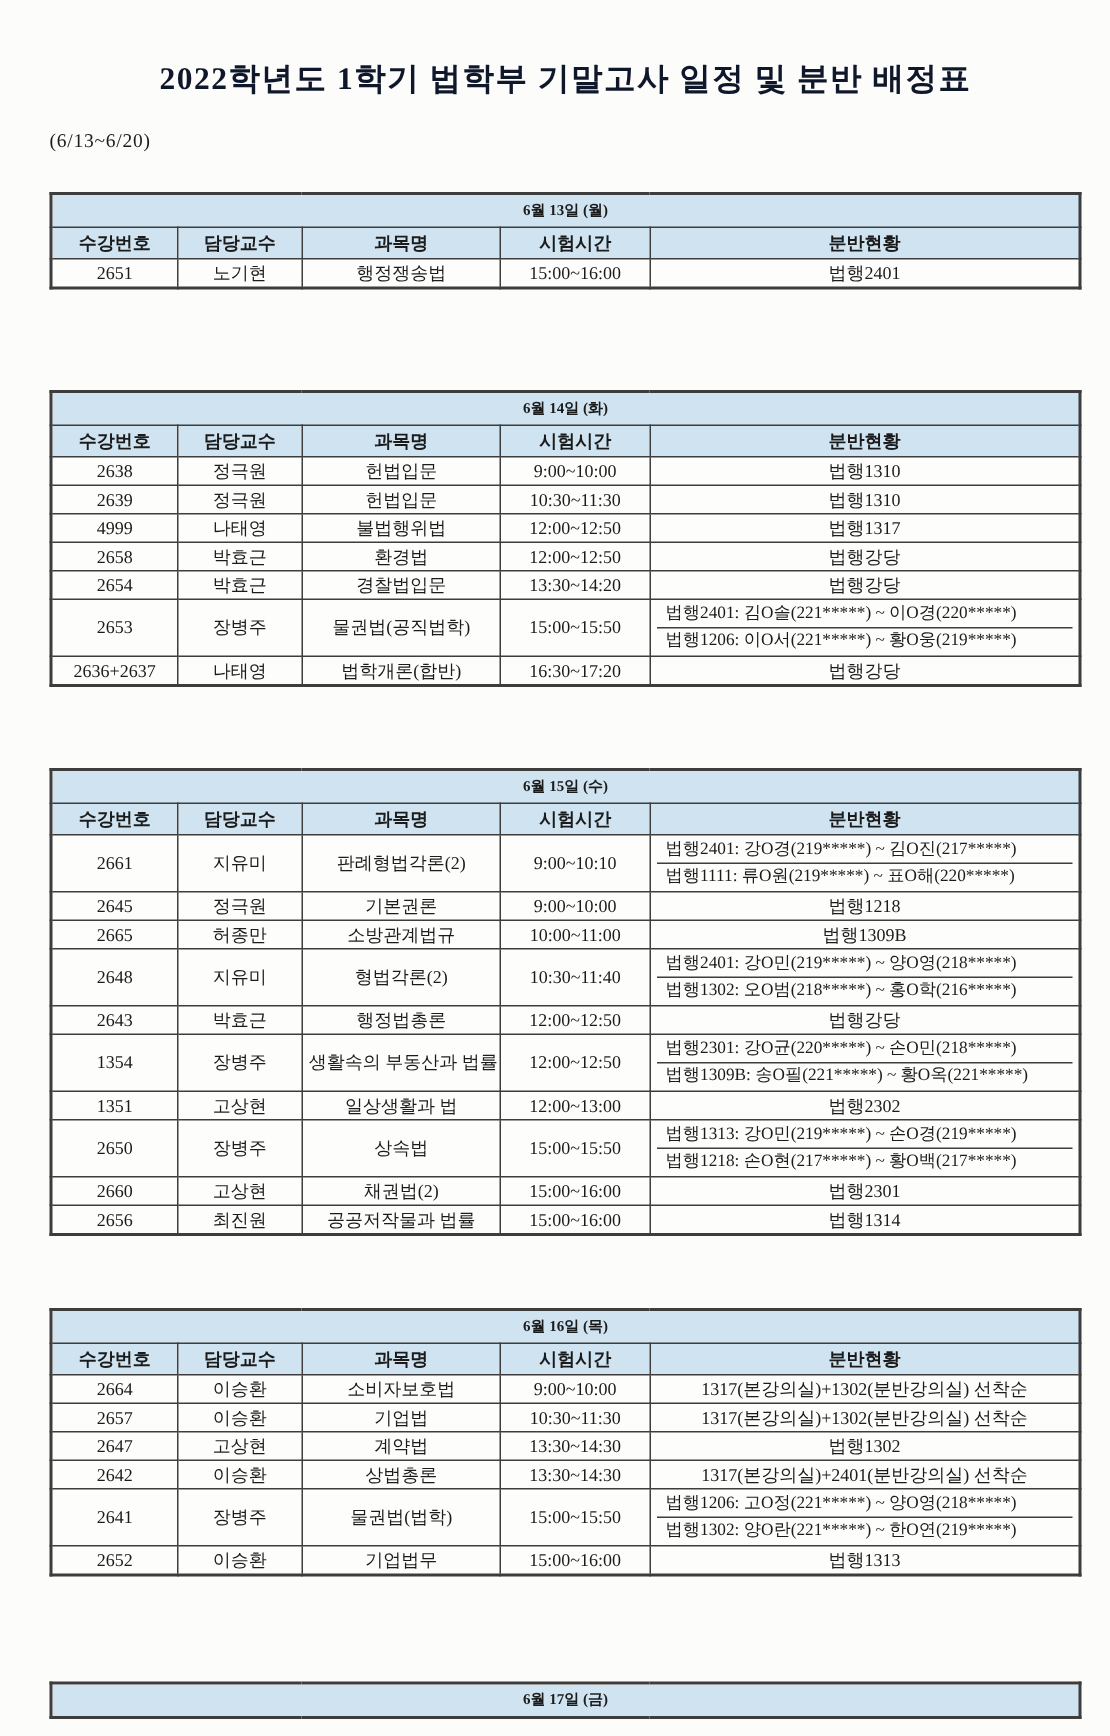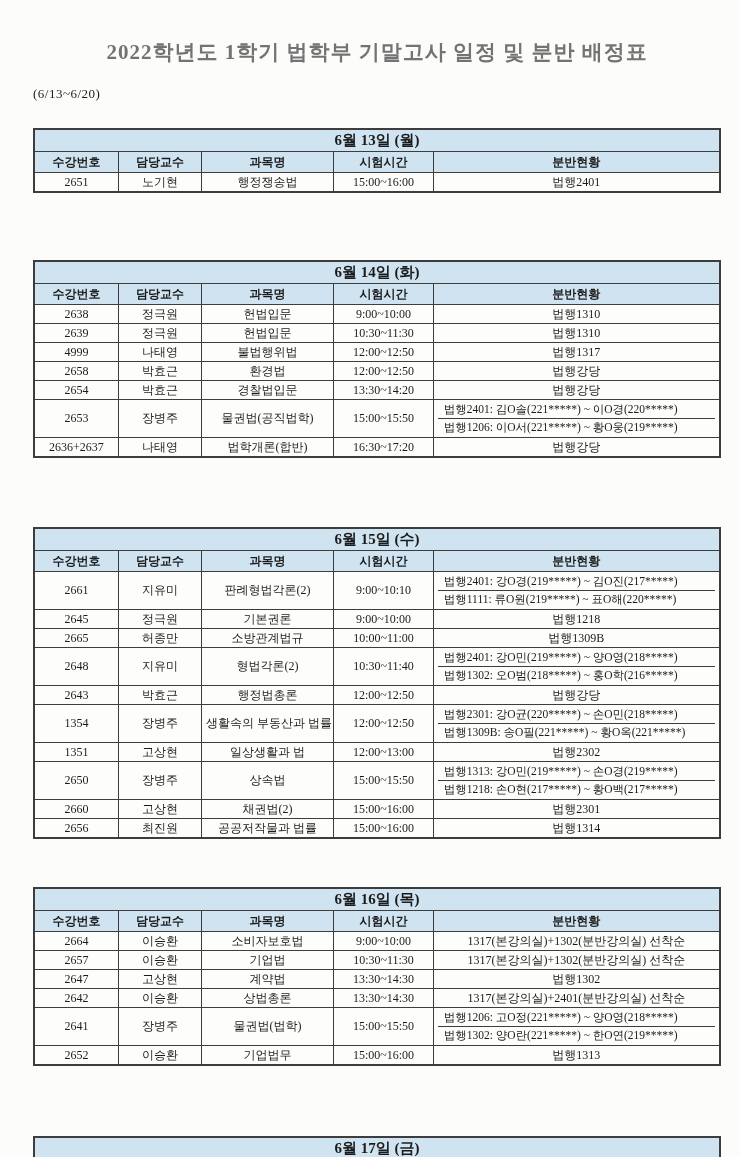--- a/index.html
+++ b/index.html
@@ -21,53 +21,53 @@
     width:740px;
     min-height:1157px;
     padding:38px 19px 20px 33px;
   }
   .doc-title{
     margin:0;
     text-align:center;
     font-size:21px;
     font-weight:bold;
     letter-spacing:1px;
-    color:#737373;
+    color:#0f172a;
   }
   .date-range{
     margin-top:20px;
     font-size:13px;
     letter-spacing:0.5px;
   }
   table.exam-table{
     width:100%;
     border-collapse:collapse;
     table-layout:fixed;
     font-size:12px;
   }
   #exam-tables > section:nth-child(1){margin-top:26px;}
   #exam-tables > section:nth-child(2){margin-top:67px;}
-  #exam-tables > section:nth-child(3){margin-top:69px;}
+  #exam-tables > section:nth-child(3){margin-top:54px;}
   #exam-tables > section:nth-child(4){margin-top:48px;}
   #exam-tables > section:nth-child(5){margin-top:70px;}
   table.exam-table th,
   table.exam-table td{
     border:1px solid var(--border);
     padding:1px 4px;
     line-height:15px;
     text-align:center;
     vertical-align:middle;
     overflow:hidden;
     white-space:nowrap;
   }
   table.exam-table{border:2px solid var(--border);}
   th.date-header{
     background:var(--header-bg);
     font-weight:bold;
-    font-size:15px;
+    font-size:10px;
     height:19px;
   }
   th.col-header{
     background:var(--header-bg);
     font-weight:bold;
     height:18px;
   }
   td{height:16px;background:#fdfdfc;}
   td.assignment-split{padding:0;}
   .assignment-line{

